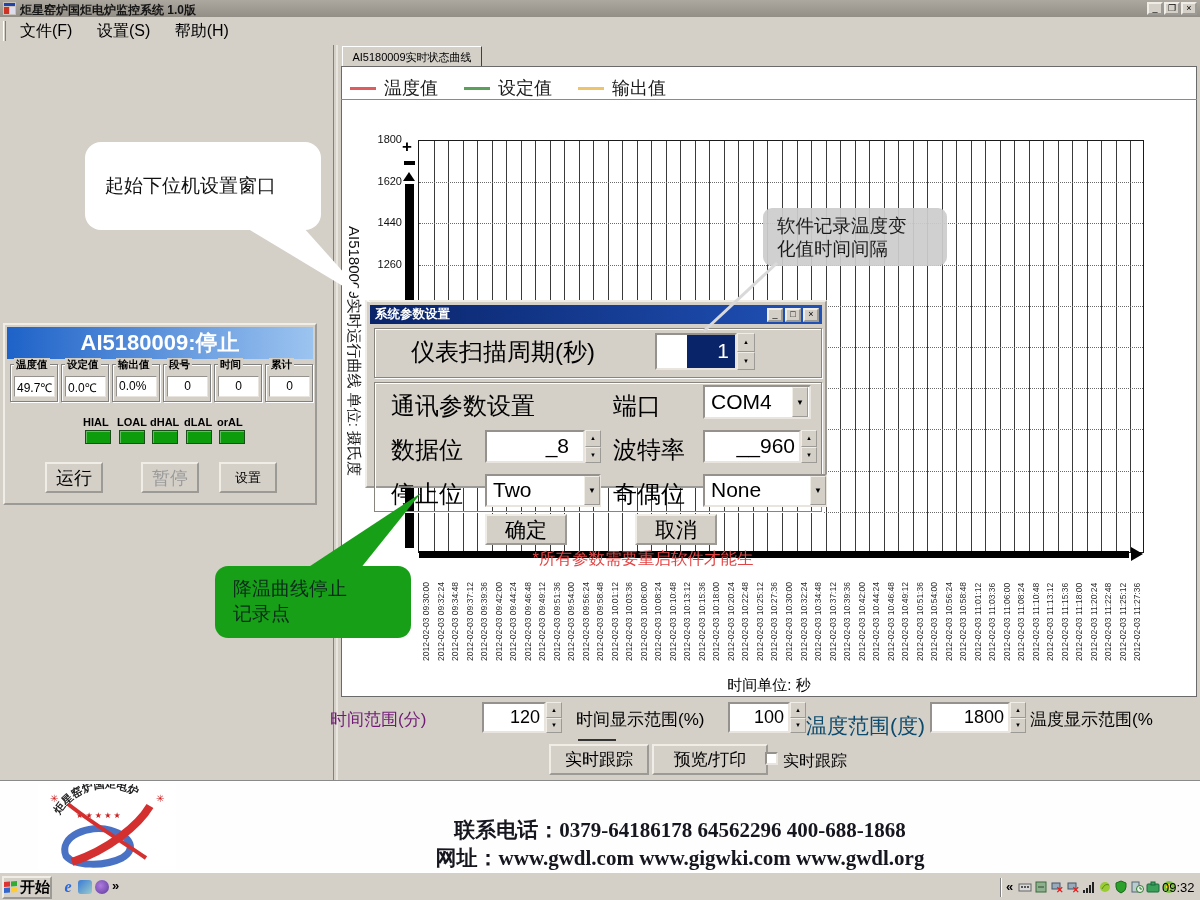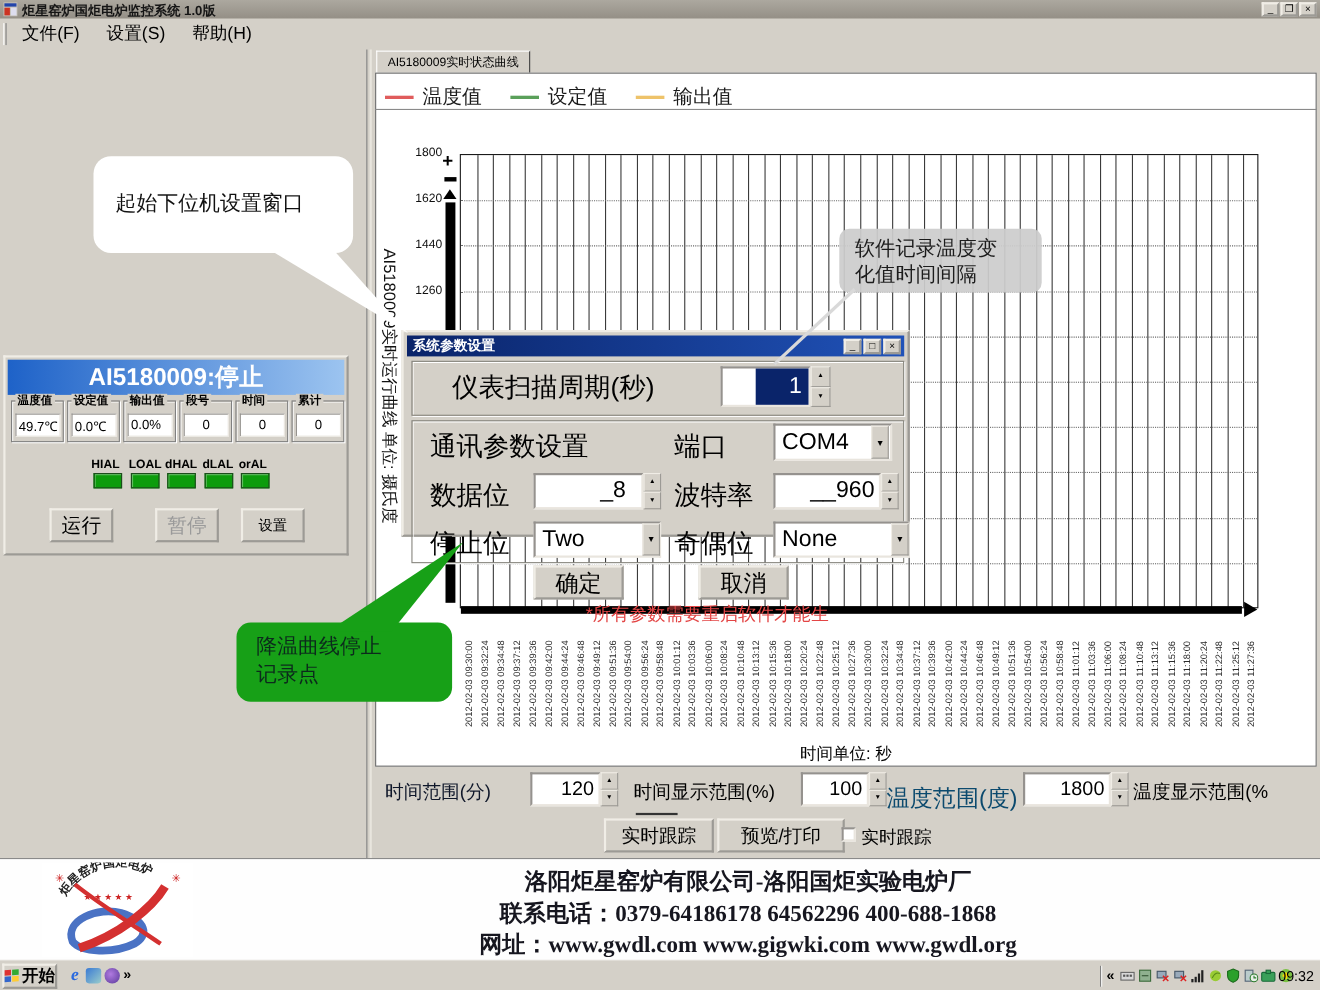--- a/index.html
+++ b/index.html
@@ -204,21 +204,21 @@
       <span class="xlabel" style="left: 1059.88px; top: 661px;">2012-02-03 11:15:36</span>
       <span class="xlabel" style="left: 1074.4px; top: 661px;">2012-02-03 11:18:00</span>
       <span class="xlabel" style="left: 1088.92px; top: 661px;">2012-02-03 11:20:24</span>
       <span class="xlabel" style="left: 1103.44px; top: 661px;">2012-02-03 11:22:48</span>
       <span class="xlabel" style="left: 1117.96px; top: 661px;">2012-02-03 11:25:12</span>
       <span class="xlabel" style="left: 1132.48px; top: 661px;">2012-02-03 11:27:36</span>
     </div>
 
   <div class="abs" style="left:341px;top:676px;width:856px;text-align:center;font-size:15px;color:#000">时间单位: 秒</div>
 
-  <div class="abs" style="left:350px;top:708px;font-size:17px;color:#0f172a">时间范围(分)</div>
+  <div class="abs" style="left:330px;top:708px;font-size:17px;color:#701a75">时间范围(分)</div>
   <div class="tfield" style="left:482px;top:702px;width:64px;height:31px;font-size:18px;text-align:right;padding:3px 4px 0 0">120</div>
   <div class="spin" style="left:546px;top:702px;width:16px;height:31px">
       <b>▲</b>
       <b>▼</b>
     </div>
 
   <div class="abs" style="left:576px;top:708px;font-size:17px;color:#000">时间显示范围(%)</div>
   <div class="tfield" style="left:728px;top:702px;width:62px;height:31px;font-size:18px;text-align:right;padding:3px 4px 0 0">100</div>
   <div class="spin" style="left:790px;top:702px;width:16px;height:31px">
       <b>▲</b>
@@ -358,21 +358,20 @@
       <rect x="0" y="0" width="138" height="86" fill="#ffffff"></rect>
       <path id="arcp" d="M 18,38 A 55 55 0 0 1 120,38" fill="none"></path>
       <text font-size="11" font-weight="bold" fill="#222"><textPath href="#arcp" startOffset="8">炬星窑炉国炬电炉</textPath></text>
       <text x="12" y="18" font-size="10" fill="#cc2222">✳</text>
         <text x="118" y="18" font-size="10" fill="#cc2222">✳</text>
       <text x="38" y="34" font-size="8" fill="#cc2222">★ ★ ★ ★ ★</text>
       <path d="M 28,72 C 20,52 52,40 72,46 C 95,53 98,66 84,74 C 66,83 36,82 28,72 Z" fill="none" stroke="#4a72c4" stroke-width="7"></path>
       <path d="M 112,22 C 100,42 70,66 34,78" fill="none" stroke="#d43030" stroke-width="8"></path>
       <path d="M 30,20 C 55,40 88,60 108,74" fill="none" stroke="#d43030" stroke-width="4"></path>
     </svg>
-    <div class="abs" style="left:200px;top:6px;width:960px;text-align:center;font-family:'Liberation Serif',serif;font-weight:bold;font-size:21px;color:#16161f">洛阳炬星窑炉有限公司-洛阳国炬实验电炉厂</div>
     <div class="abs" style="left:200px;top:35px;width:960px;text-align:center;font-family:'Liberation Serif',serif;font-weight:bold;font-size:21px;color:#16161f">联系电话：0379-64186178 64562296  400-688-1868</div>
     <div class="abs" style="left:200px;top:63px;width:960px;text-align:center;font-family:'Liberation Serif',serif;font-weight:bold;font-size:21px;color:#16161f">网址：www.gwdl.com www.gigwki.com  www.gwdl.org</div>
   </div>
 
   <div class="abs" style="left:0;top:872px;width:1200px;height:28px;background:#d4d0c8;border-top:1px solid #fff">
     <div class="cbtn" style="left:2px;top:3px;width:50px;height:23px;font-size:15px;font-weight:bold;gap:2px">
       <svg width="14" height="13" viewBox="0 0 14 13">
           <rect x="0" y="1" width="6" height="5" fill="#d33" transform="skewY(-4)"></rect>
           <rect x="7" y="1" width="6" height="5" fill="#3a3" transform="skewY(-4)"></rect>
           <rect x="0" y="7" width="6" height="5" fill="#36c" transform="skewY(-4)"></rect>

